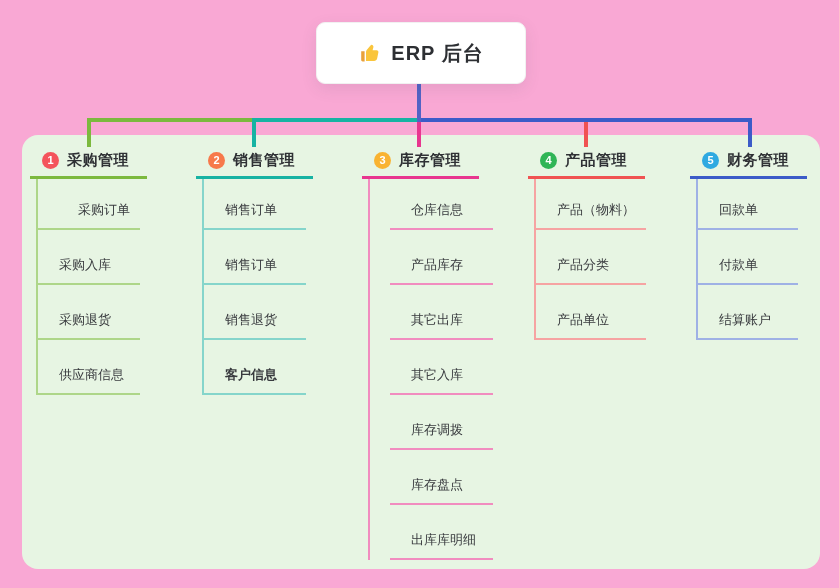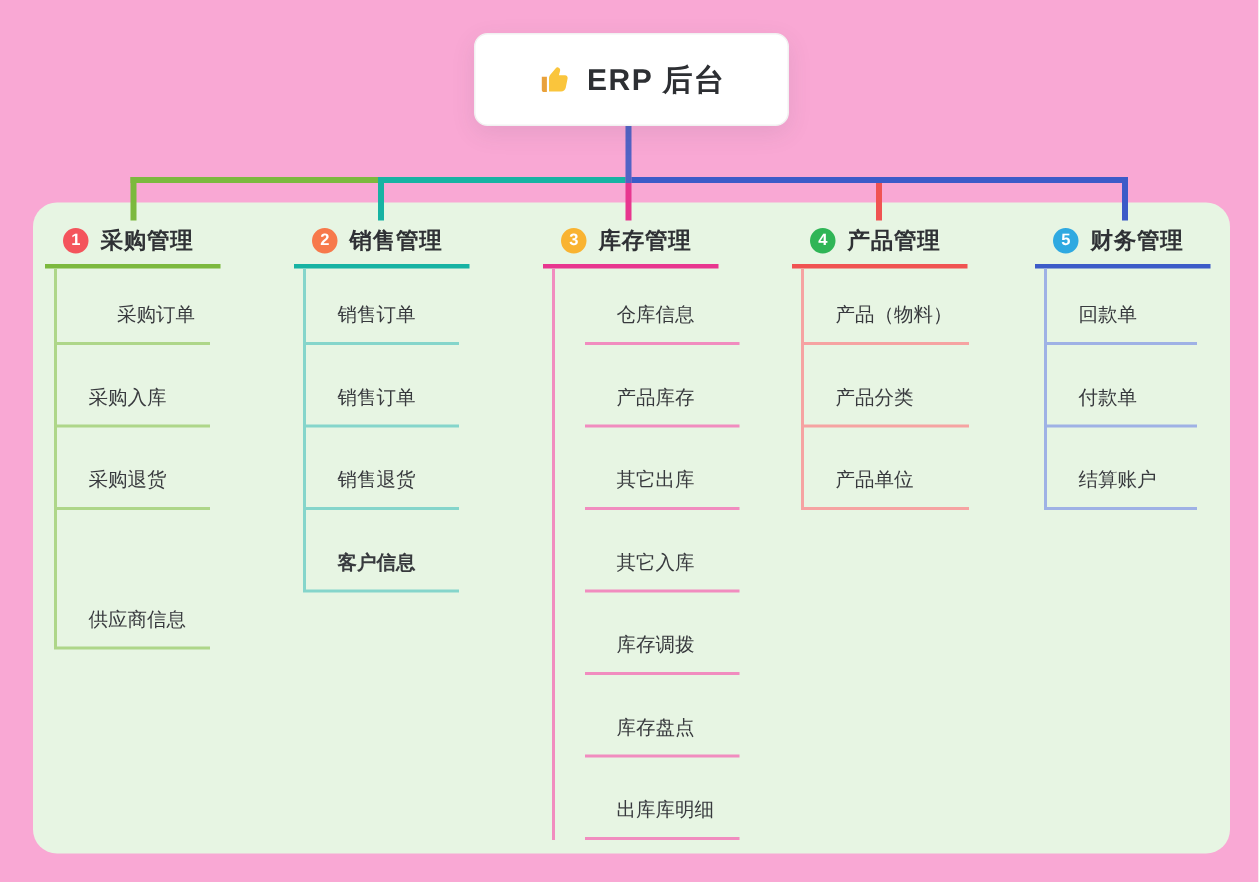--- a/index.html
+++ b/index.html
@@ -67,21 +67,21 @@
   <div id="branches">
     <div class="branch" style="left: 30px;">
       <div class="branch-header" style="border-bottom-color: rgb(124, 185, 62);">
         <span class="badge" style="background: rgb(244, 84, 92);">1</span>
         <span class="branch-label">采购管理</span>
       </div>
       <div class="children" style="border-left-color: rgb(174, 214, 137); width: 102px;">
           <div class="child first" style="border-bottom-color: rgb(174, 214, 137); padding-left: 40px;">采购订单</div>
           <div class="child" style="border-bottom-color: rgb(174, 214, 137);">采购入库</div>
           <div class="child" style="border-bottom-color: rgb(174, 214, 137);">采购退货</div>
-          <div class="child" style="border-bottom-color: rgb(174, 214, 137); margin-top: 38px;">供应商信息</div>
+          <div class="child" style="border-bottom-color: rgb(174, 214, 137);">供应商信息</div>
         </div>
     </div>
 
     <div class="branch" style="left: 196px;">
       <div class="branch-header" style="border-bottom-color: rgb(23, 179, 163);">
         <span class="badge" style="background: rgb(247, 121, 75);">2</span>
         <span class="branch-label">销售管理</span>
       </div>
       <div class="children" style="border-left-color: rgb(133, 213, 203); width: 102px;">
           <div class="child first" style="border-bottom-color: rgb(133, 213, 203);">销售订单</div>

